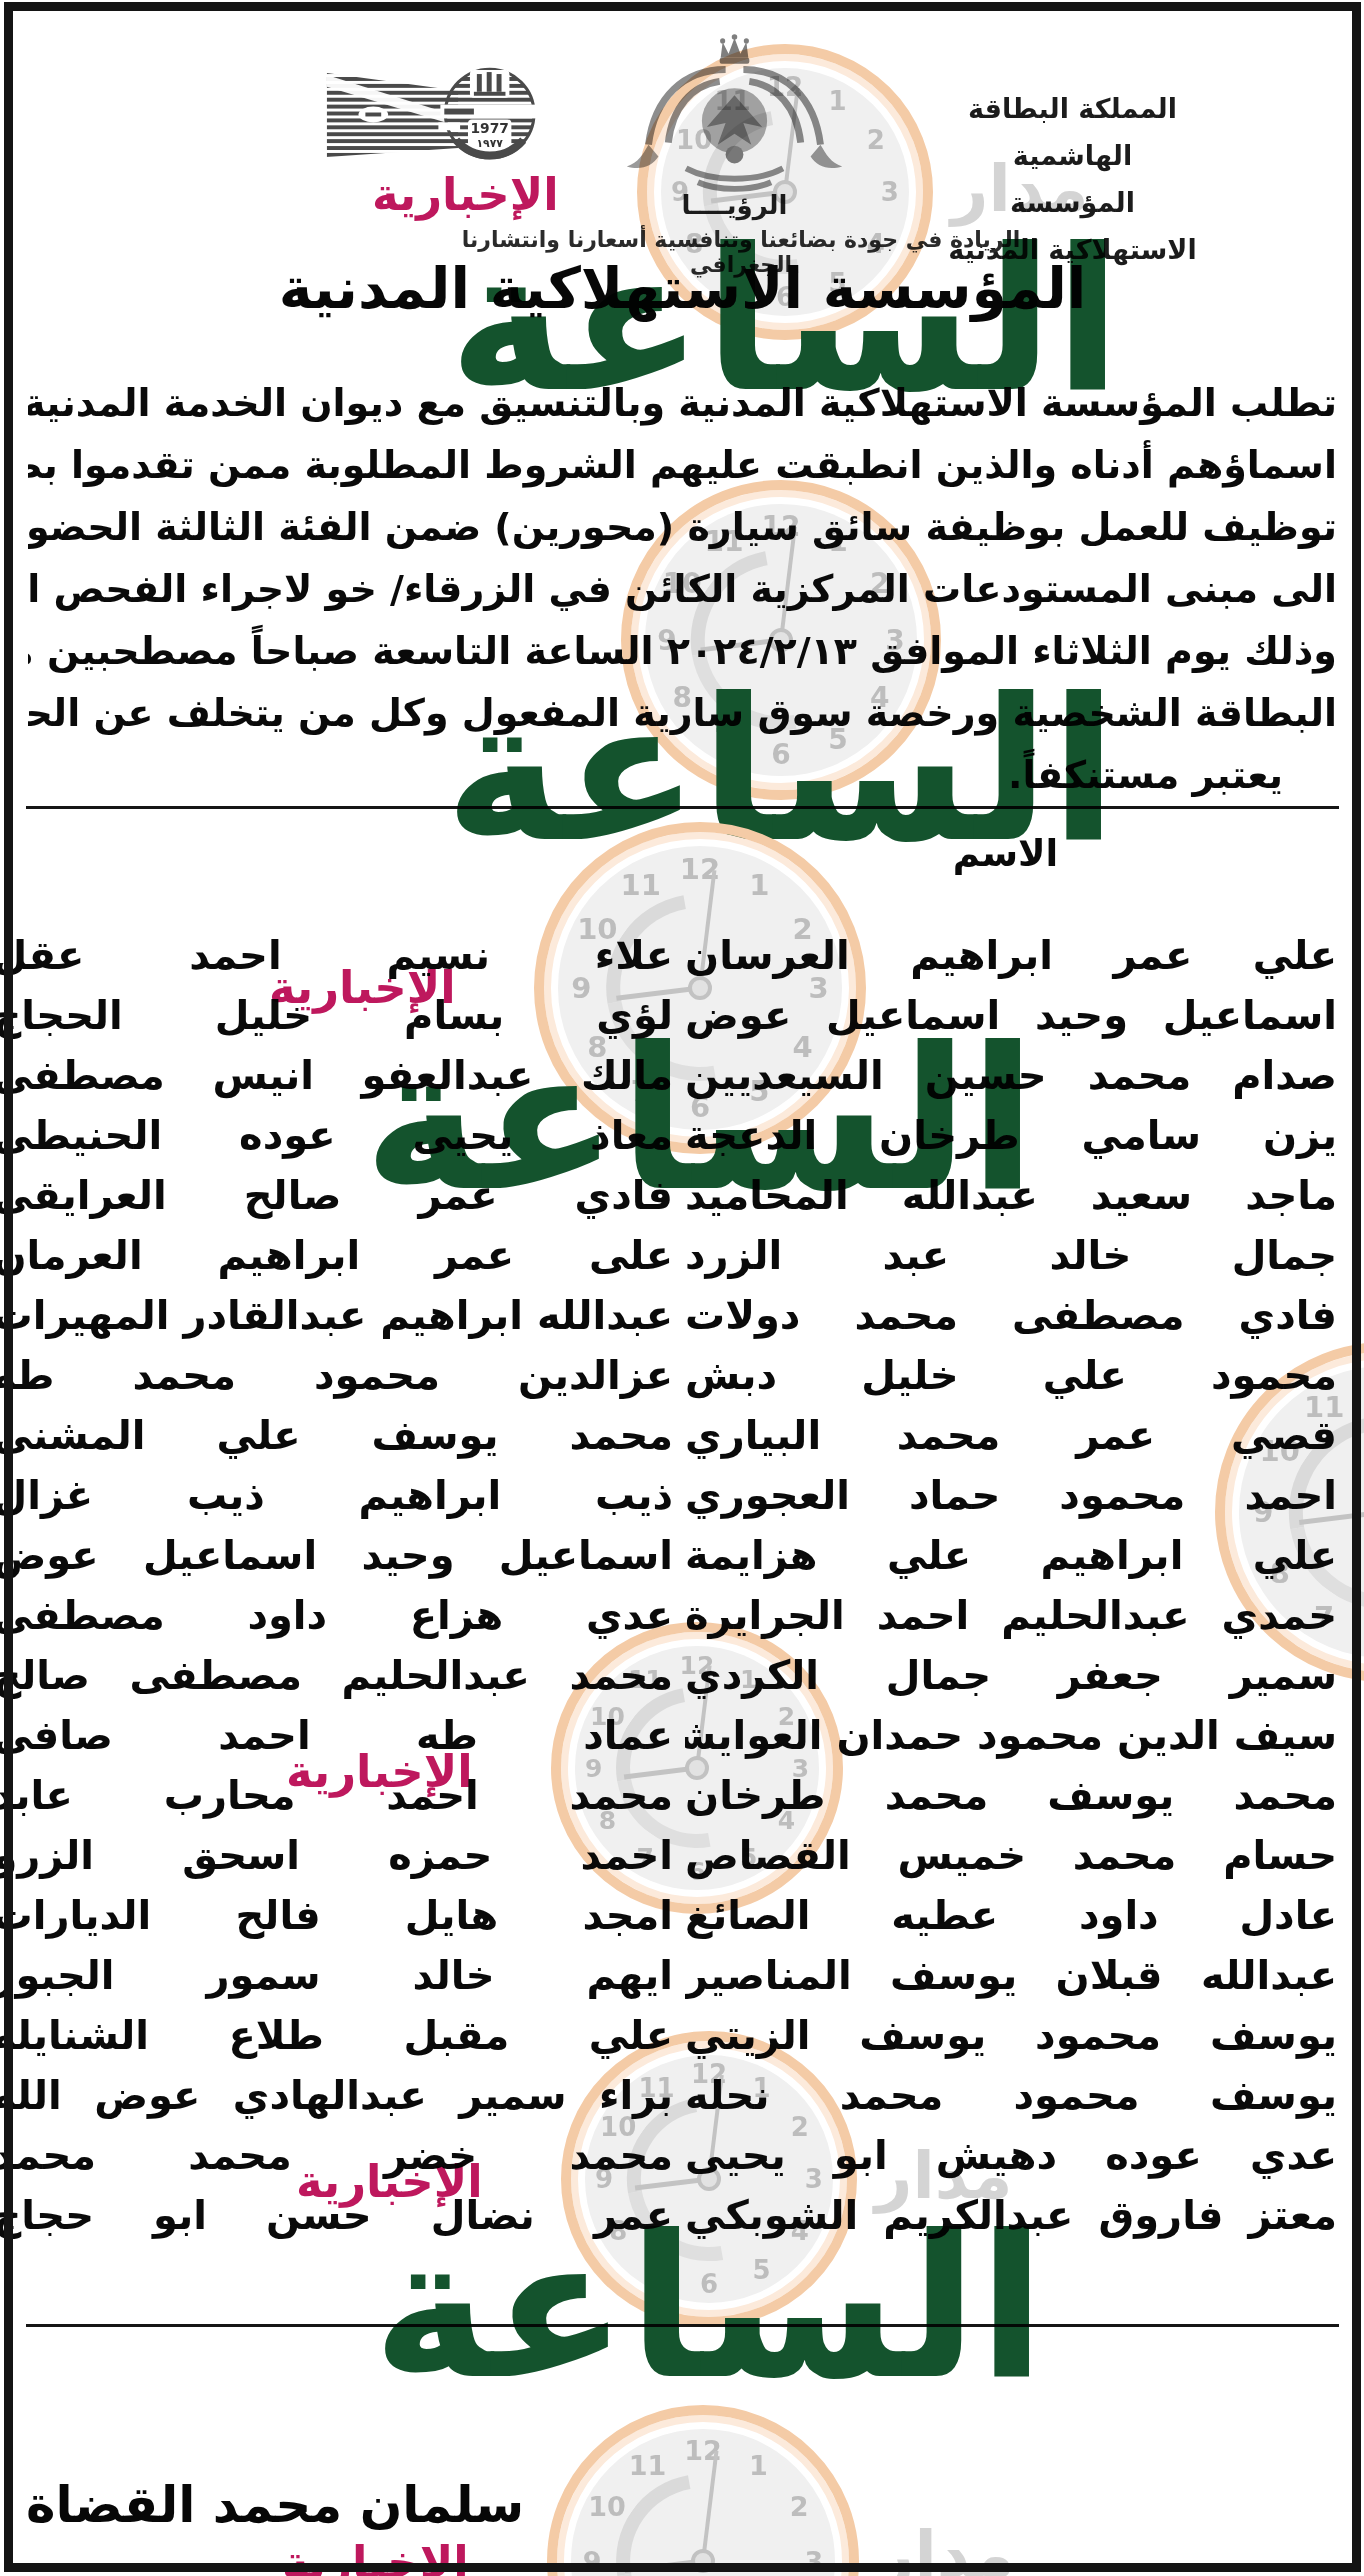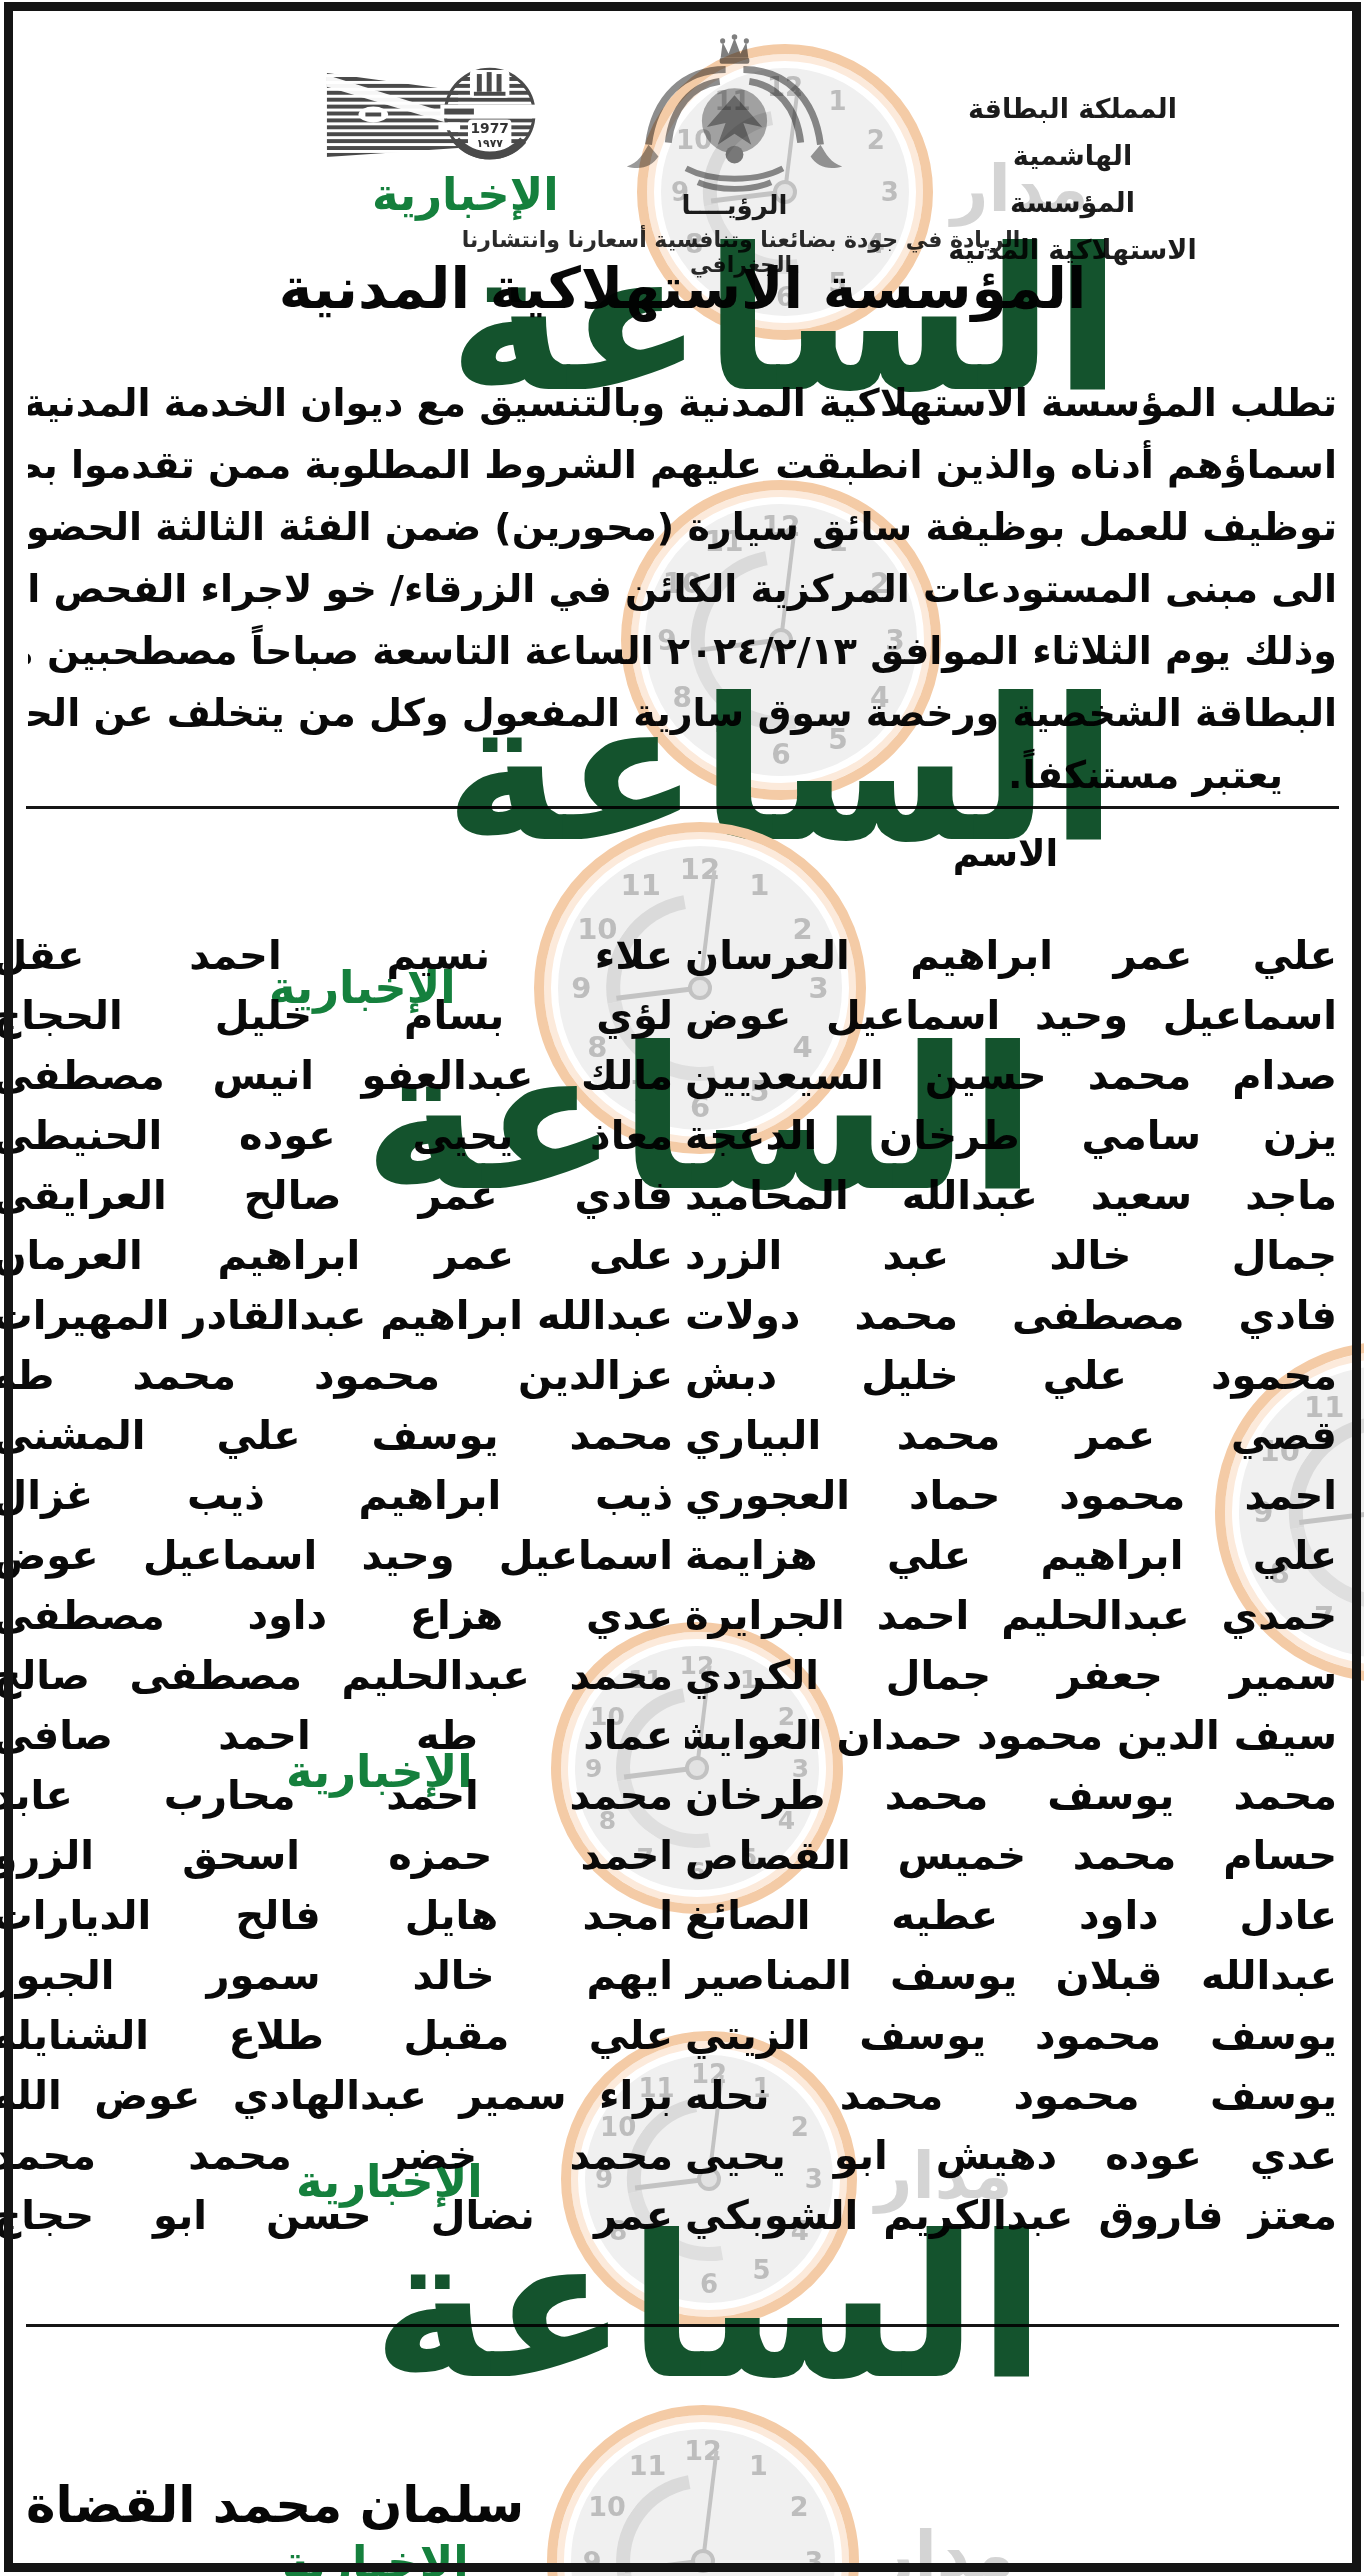--- a/index.html
+++ b/index.html
@@ -60,21 +60,21 @@
     background:#e2e2e2;border:4px solid #c2c2c2;transform:translate(-50%,-50%);}
   .wm-hand{position:absolute;left:50%;top:50%;transform-origin:50% 100%;background:#c3c3c3;}
   .wm-hand.minute{width:4px;height:38%;transform:translate(-50%,-100%) rotate(7deg);}
   .wm-hand.hour{width:5px;height:27%;transform:translate(-50%,-100%) rotate(263deg);}
   .cn{position:absolute;transform:translate(-50%,-50%);color:#bdbdbd;font-weight:bold;}
   .cn-0{left:50%;top:12%;}  .cn-1{left:69%;top:17.1%;} .cn-2{left:82.9%;top:31%;}
   .cn-3{left:88%;top:50%;}  .cn-4{left:82.9%;top:69%;} .cn-5{left:69%;top:82.9%;}
   .cn-6{left:50%;top:88%;}  .cn-7{left:31%;top:82.9%;} .cn-8{left:17.1%;top:69%;}
   .cn-9{left:12%;top:50%;}  .cn-10{left:17.1%;top:31%;}.cn-11{left:31%;top:17.1%;}
   .wm-word{position:absolute;direction:rtl;font-weight:bold;white-space:nowrap;}
-  .wm-akh{color:#15803d;font-size:45px;left:-265px;top:42%;}
+  .wm-akh{color:#be185d;font-size:45px;left:-265px;top:42%;}
   .wm-madar{color:#d4d4d4;font-size:65px;left:100%;margin-left:18px;top:36%;}
   .wm-saa{color:#14532d;font-size:198px;left:50%;transform:translateX(-50%);top:60%;line-height:1;}
 </style>
 </head>
 <body>
 
 <div class="page">
 
   <div class="content">
 

